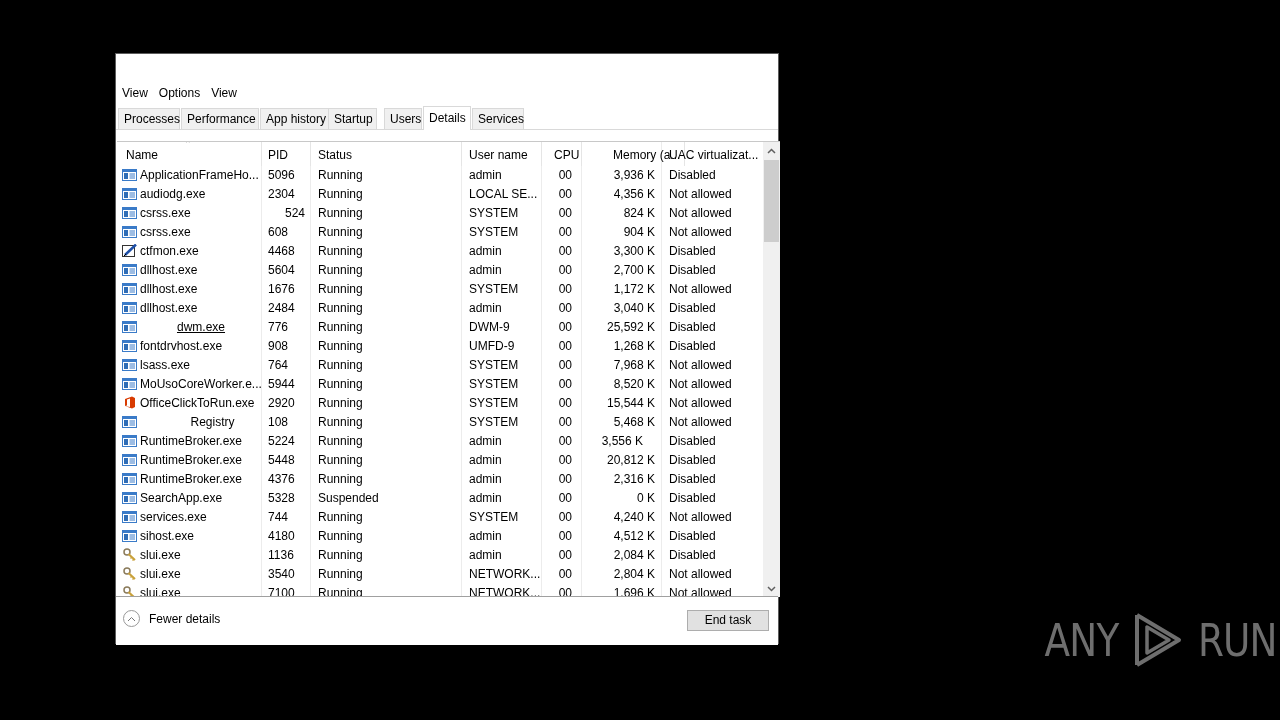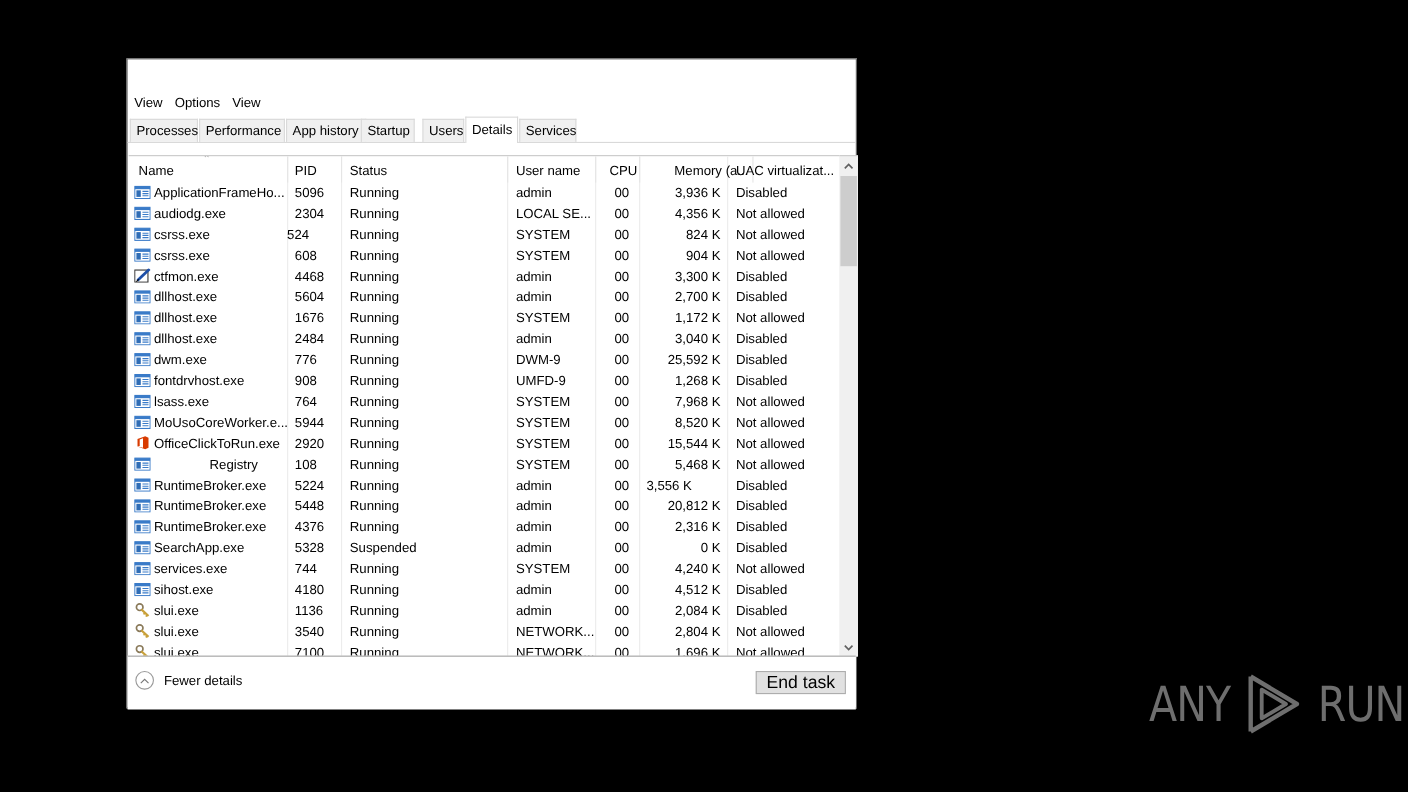--- a/index.html
+++ b/index.html
@@ -32,21 +32,21 @@
   .cell { position:absolute; top:0; height:19px; line-height:19px; font-size:12px; white-space:nowrap; overflow:hidden; box-sizing:border-box; }
   .col-sep { position:absolute; top:0; width:1px; height:455px; background:#ececec; }
   .proc-icon { position:absolute; left:5px; top:2px; width:15px; height:13px; }
   .scrollbar { position:absolute; left:647px; top:87px; width:17px; height:455px; background:#f0f0f0; border-top:1px solid #c8c8c8; }
   .scroll-up, .scroll-down { position:absolute; left:0; width:17px; height:17px; display:flex; align-items:center; justify-content:center; }
   .scroll-up { top:0; } .scroll-down { bottom:0; }
   .scroll-thumb { position:absolute; left:1px; top:18px; width:15px; height:82px; background:#cdcdcd; }
   .footer { position:absolute; left:0; top:542px; width:100%; height:48px; border-top:1px solid #a0a0a0; background:#fff; }
   .fewer { position:absolute; left:7px; top:13px; display:flex; align-items:center; }
   .fewer-circle { width:17px; height:17px; border:1px solid #999; border-radius:50%; box-sizing:border-box; display:flex; align-items:center; justify-content:center; margin-right:9px; }
-  .end-task { position:absolute; left:571px; top:13px; width:82px; height:21px; background:#e1e1e1; border:1px solid #adadad; box-sizing:border-box; font-size:16px; line-height:19px; text-align:center; }
+  .end-task { position:absolute; left:571px; top:13px; width:82px; height:21px; background:#e1e1e1; border:1px solid #adadad; box-sizing:border-box; font-size:12px; line-height:19px; text-align:center; }
   .watermark { position:absolute; left:1038px; top:608px; height:64px; display:flex; align-items:center; color:#6e6e6e; font-size:44px; letter-spacing:-1px; font-family:"DejaVu Sans", sans-serif; }
   .watermark span { transform:scaleX(0.85); display:inline-block; }
 </style>
 </head>
 <body>
 
 <div class="window">
 
   <div class="menubar">
     <span class="menu-item">View</span>
@@ -123,21 +123,21 @@
         <div class="row" style="top: 62px;">
           <svg class="proc-icon" viewBox="0 0 15 13">
             <rect x="0.5" y="1.5" width="14" height="11" fill="#fff" stroke="#3a7bc8"></rect>
             <rect x="0.5" y="1.5" width="14" height="2.5" fill="#3a7bc8"></rect>
             <rect x="2" y="5" width="4" height="6" fill="#2f6db6"></rect>
             <line x1="7.5" y1="6" x2="13" y2="6" stroke="#3a7bc8"></line>
             <line x1="7.5" y1="8" x2="13" y2="8" stroke="#3a7bc8"></line>
             <line x1="7.5" y1="10" x2="13" y2="10" stroke="#3a7bc8"></line>
           </svg>
           <div class="cell" style="left: 0px; width: 145px; padding-left: 23px; text-align: left;">csrss.exe</div>
-          <div class="cell" style="left: 138px; width: 49px; padding-left: 6px; text-align: left;">524</div>
+          <div class="cell" style="left: 162px; width: 49px; padding-left: 6px; text-align: left;">524</div>
           <div class="cell" style="left: 194px; width: 151px; padding-left: 7px; text-align: left;">Running</div>
           <div class="cell" style="left: 345px; width: 80px; padding-left: 7px; text-align: left;">SYSTEM</div>
           <div class="cell" style="left: 425px; width: 40px; padding-left: 0px; padding-right: 10px; text-align: right;">00</div>
           <div class="cell" style="left: 465px; width: 80px; padding-left: 0px; padding-right: 7px; text-align: right;">824 K</div>
           <div class="cell" style="left: 545px; width: 101px; padding-left: 7px; text-align: left;">Not allowed</div>
         </div>
         <div class="row" style="top: 81px;">
           <svg class="proc-icon" viewBox="0 0 15 13">
             <rect x="0.5" y="1.5" width="14" height="11" fill="#fff" stroke="#3a7bc8"></rect>
             <rect x="0.5" y="1.5" width="14" height="2.5" fill="#3a7bc8"></rect>
@@ -221,21 +221,21 @@
         </div>
         <div class="row" style="top: 176px;">
           <svg class="proc-icon" viewBox="0 0 15 13">
             <rect x="0.5" y="1.5" width="14" height="11" fill="#fff" stroke="#3a7bc8"></rect>
             <rect x="0.5" y="1.5" width="14" height="2.5" fill="#3a7bc8"></rect>
             <rect x="2" y="5" width="4" height="6" fill="#2f6db6"></rect>
             <line x1="7.5" y1="6" x2="13" y2="6" stroke="#3a7bc8"></line>
             <line x1="7.5" y1="8" x2="13" y2="8" stroke="#3a7bc8"></line>
             <line x1="7.5" y1="10" x2="13" y2="10" stroke="#3a7bc8"></line>
           </svg>
-          <div class="cell" style="left: 0px; width: 145px; padding-left: 23px; text-align: left;">dwm.exe</div>
+          <div class="cell" style="left: 0px; width: 145px; padding-left: 23px; text-align: center; text-decoration: underline;">dwm.exe</div>
           <div class="cell" style="left: 145px; width: 49px; padding-left: 6px; text-align: left;">776</div>
           <div class="cell" style="left: 194px; width: 151px; padding-left: 7px; text-align: left;">Running</div>
           <div class="cell" style="left: 345px; width: 80px; padding-left: 7px; text-align: left;">DWM-9</div>
           <div class="cell" style="left: 425px; width: 40px; padding-left: 0px; padding-right: 10px; text-align: right;">00</div>
           <div class="cell" style="left: 465px; width: 80px; padding-left: 0px; padding-right: 7px; text-align: right;">25,592 K</div>
           <div class="cell" style="left: 545px; width: 101px; padding-left: 7px; text-align: left;">Disabled</div>
         </div>
         <div class="row" style="top: 195px;">
           <svg class="proc-icon" viewBox="0 0 15 13">
             <rect x="0.5" y="1.5" width="14" height="11" fill="#fff" stroke="#3a7bc8"></rect>
@@ -323,21 +323,21 @@
             <rect x="2" y="5" width="4" height="6" fill="#2f6db6"></rect>
             <line x1="7.5" y1="6" x2="13" y2="6" stroke="#3a7bc8"></line>
             <line x1="7.5" y1="8" x2="13" y2="8" stroke="#3a7bc8"></line>
             <line x1="7.5" y1="10" x2="13" y2="10" stroke="#3a7bc8"></line>
           </svg>
           <div class="cell" style="left: 0px; width: 145px; padding-left: 23px; text-align: left;">RuntimeBroker.exe</div>
           <div class="cell" style="left: 145px; width: 49px; padding-left: 6px; text-align: left;">5224</div>
           <div class="cell" style="left: 194px; width: 151px; padding-left: 7px; text-align: left;">Running</div>
           <div class="cell" style="left: 345px; width: 80px; padding-left: 7px; text-align: left;">admin</div>
           <div class="cell" style="left: 425px; width: 40px; padding-left: 0px; padding-right: 10px; text-align: right;">00</div>
-          <div class="cell" style="left: 454px; width: 80px; padding-left: 0px; padding-right: 22px; text-align: right;">3,556 K</div>
+          <div class="cell" style="left: 468px; width: 80px; padding-left: 0px; padding-right: 22px; text-align: right;">3,556 K</div>
           <div class="cell" style="left: 545px; width: 101px; padding-left: 7px; text-align: left;">Disabled</div>
         </div>
         <div class="row" style="top: 309px;">
           <svg class="proc-icon" viewBox="0 0 15 13">
             <rect x="0.5" y="1.5" width="14" height="11" fill="#fff" stroke="#3a7bc8"></rect>
             <rect x="0.5" y="1.5" width="14" height="2.5" fill="#3a7bc8"></rect>
             <rect x="2" y="5" width="4" height="6" fill="#2f6db6"></rect>
             <line x1="7.5" y1="6" x2="13" y2="6" stroke="#3a7bc8"></line>
             <line x1="7.5" y1="8" x2="13" y2="8" stroke="#3a7bc8"></line>
             <line x1="7.5" y1="10" x2="13" y2="10" stroke="#3a7bc8"></line>

